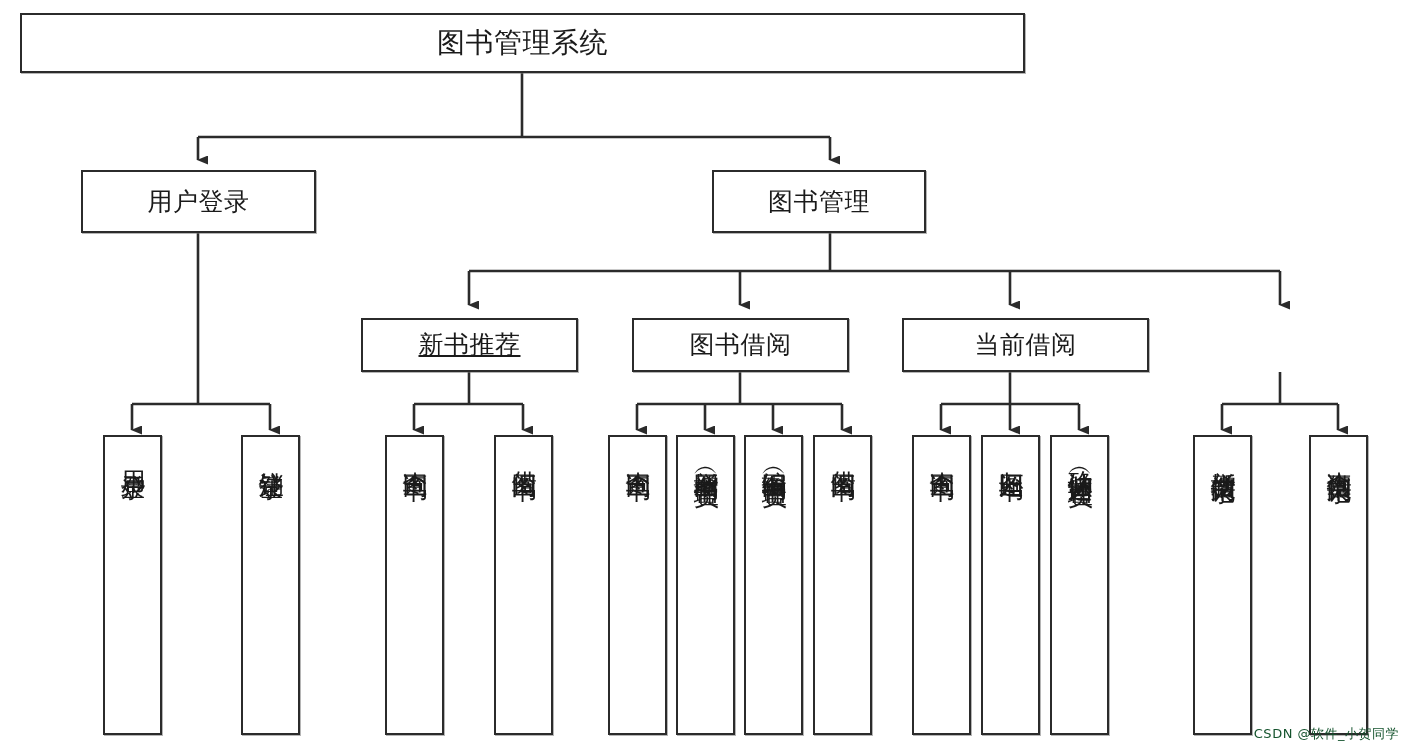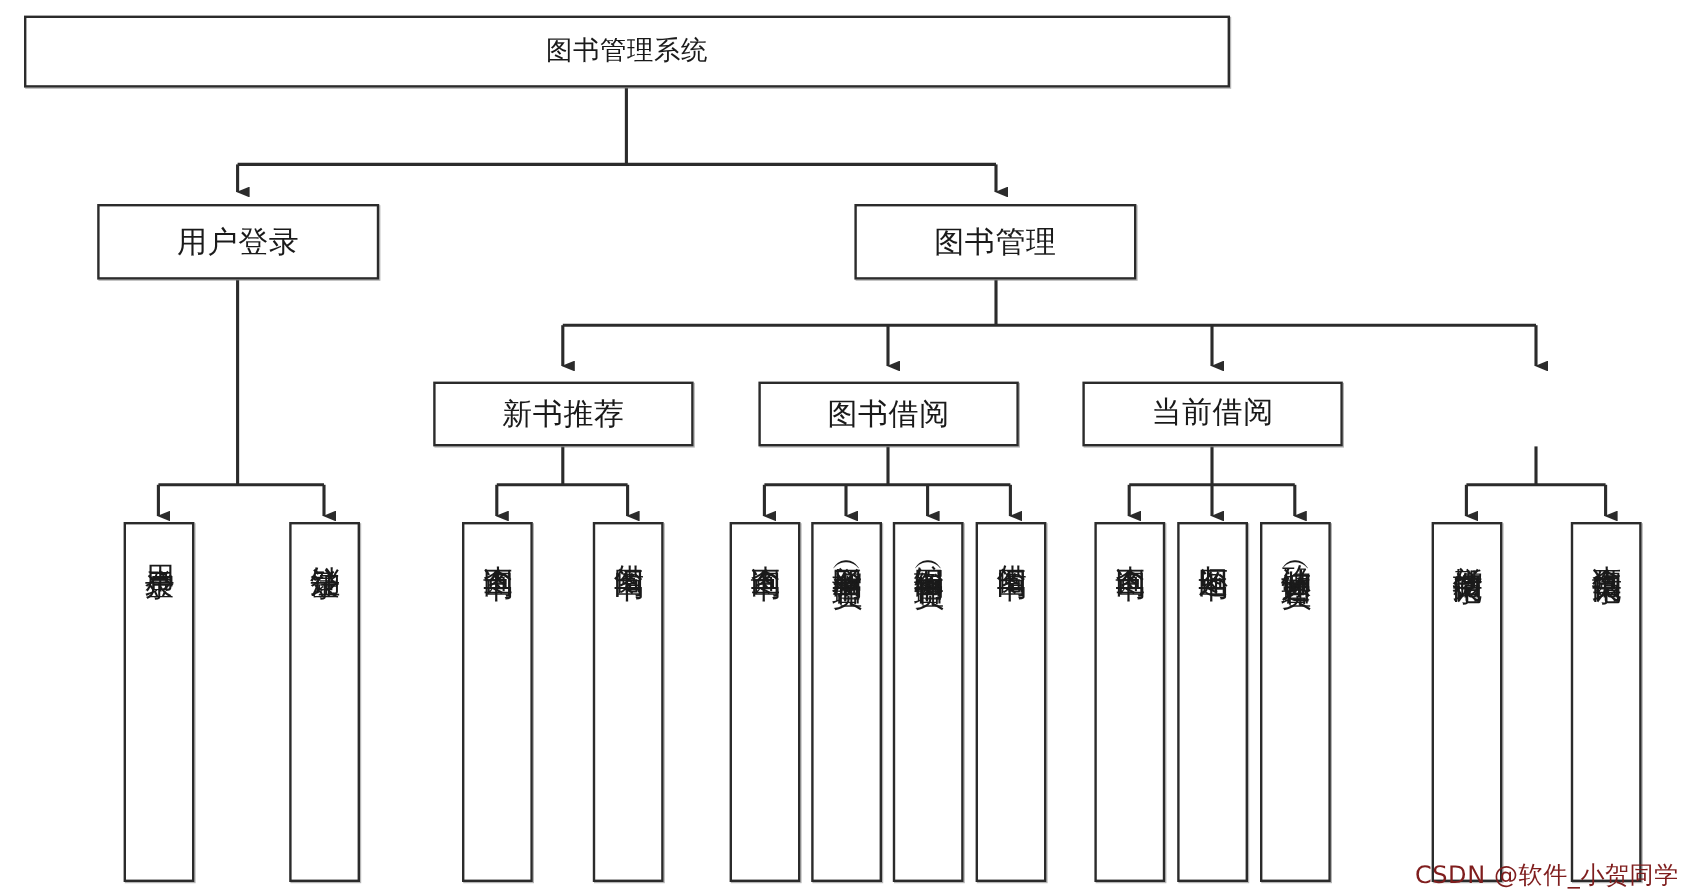--- a/index.html
+++ b/index.html
@@ -41,41 +41,41 @@
     text-align: center;
     line-height: 1.18;
     color: #1a1a1a;
   }
   .node.horiz .lbl {
     font-size: 25px;
     letter-spacing: 0.5px;
     white-space: nowrap;
   }
   .node.root .lbl {
-    font-size: 22px;
+    font-size: 28px;
   }
   .node.vert {
     align-items: flex-start;
     padding-top: 14px;
   }
   .node.vert .lbl {
     writing-mode: vertical-rl;
     text-orientation: upright;
     font-size: 25px;
     line-height: 1.05;
     letter-spacing: 2px;
     height: auto;
     max-height: 100%;
   }
   .watermark {
     position: absolute;
     right: 6px;
     bottom: 4px;
-    font-size: 20px;
-    color: #7f1d1d;
+    font-size: 13px;
+    color: #14532d;
     letter-spacing: 0.5px;
     white-space: nowrap;
     user-select: none;
   }
 </style>
 </head>
 <body>
 
 <div id="canvas">
 
@@ -129,31 +129,31 @@
     </g>
   </svg>
 
   <div class="node horiz root" style="left:20px; top:13px; width:1005px; height:60px;">
     <span class="lbl">图书管理系统</span>
   </div>
 
   <div class="node horiz" style="left:81px; top:170px; width:235px; height:63px;">
     <span class="lbl">用户登录</span>
   </div>
-  <div class="node horiz" style="left:712px; top:170px; width:235px; height:63px;">
+  <div class="node horiz" style="left:712px; top:170px; width:214px; height:63px;">
     <span class="lbl">图书管理</span>
   </div>
 
-  <div class="node horiz" style="left:361px; top:318px; width:217px; height:54px;">
+  <div class="node horiz" style="left:361px; top:318px; width:217px; height:54px;text-decoration:underline;">
     <span class="lbl">新书推荐</span>
   </div>
   <div class="node horiz" style="left:632px; top:318px; width:217px; height:54px;align-items:center;">
     <span class="lbl">图书借阅</span>
   </div>
-  <div class="node horiz" style="left:902px; top:318px; width:217px; height:54px;font-family:Liberation Serif, serif;">
+  <div class="node horiz" style="left:902px; top:318px; width:247px; height:54px;">
     <span class="lbl">当前借阅</span>
   </div>
 
   <div class="node vert" style="left:103px; top:435px; width:59px; height:300px;">
     <span class="lbl">用户登录</span>
   </div>
   <div class="node vert" style="left:241px; top:435px; width:59px; height:300px;">
     <span class="lbl">注销登录</span>
   </div>
 

